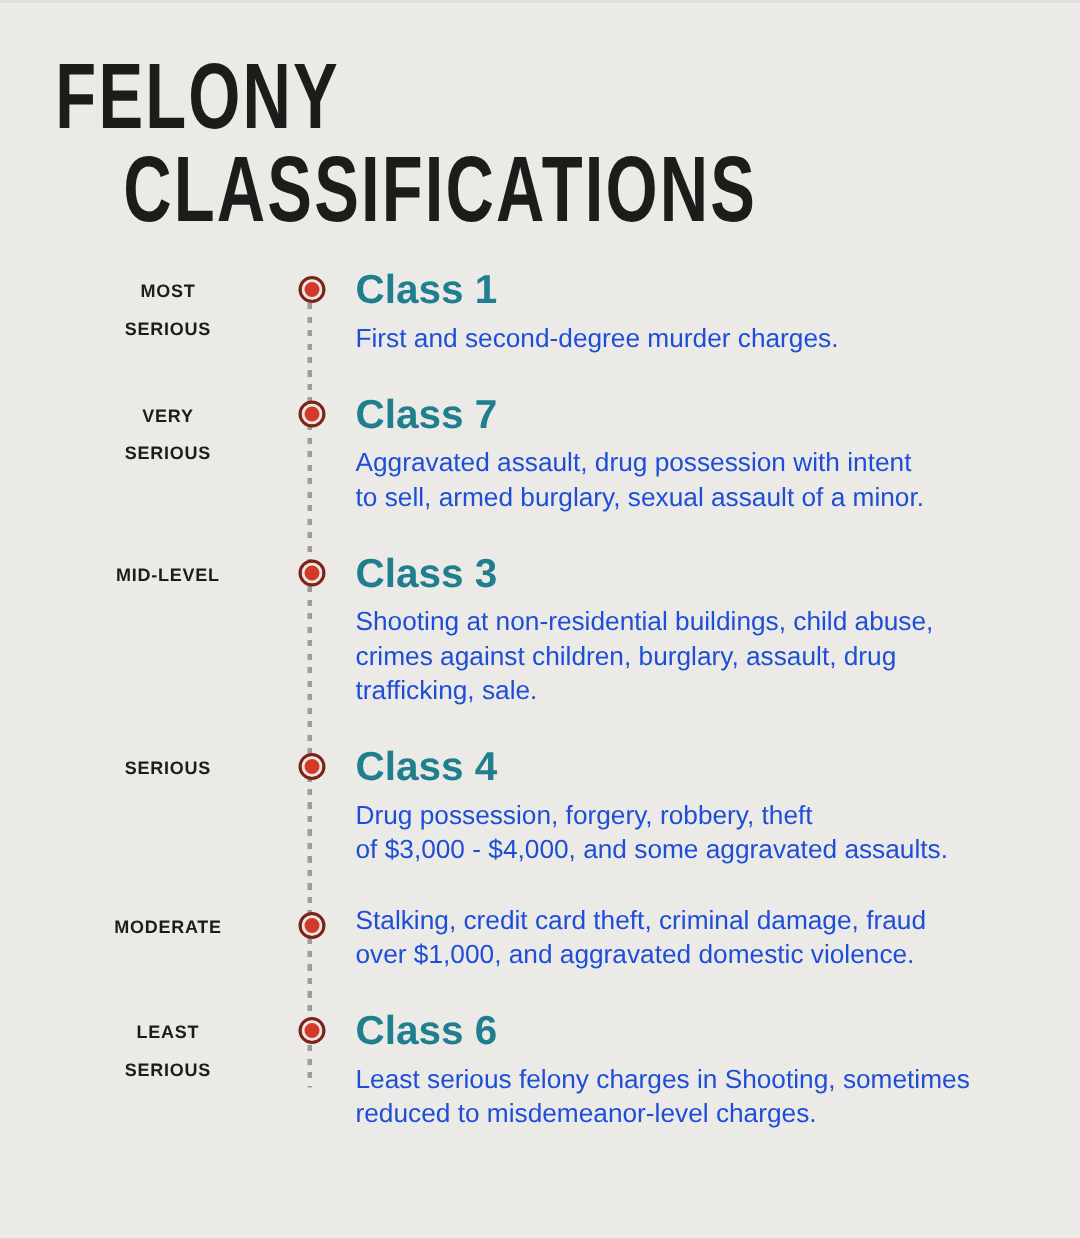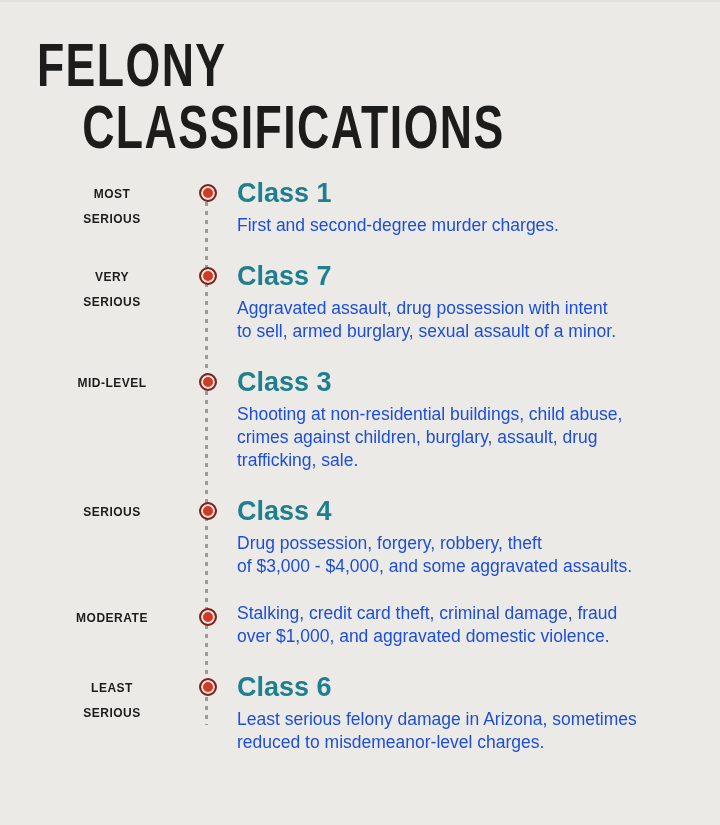--- a/index.html
+++ b/index.html
@@ -154,16 +154,16 @@
     <div class="dot"></div>
     <div class="class-desc">Stalking, credit card theft, criminal damage, fraud
 over $1,000, and aggravated domestic violence.</div>
   </div>
 
   <div class="row">
     <div class="severity">LEAST
 SERIOUS</div>
     <div class="dot"></div>
     <div class="class-heading">Class 6</div>
-    <div class="class-desc">Least serious felony damage in Arizona, sometimes
+    <div class="class-desc">Least serious felony charges in Shooting, sometimes
 reduced to misdemeanor-level charges.</div>
   </div>
 </div>
 
 </body></html>

